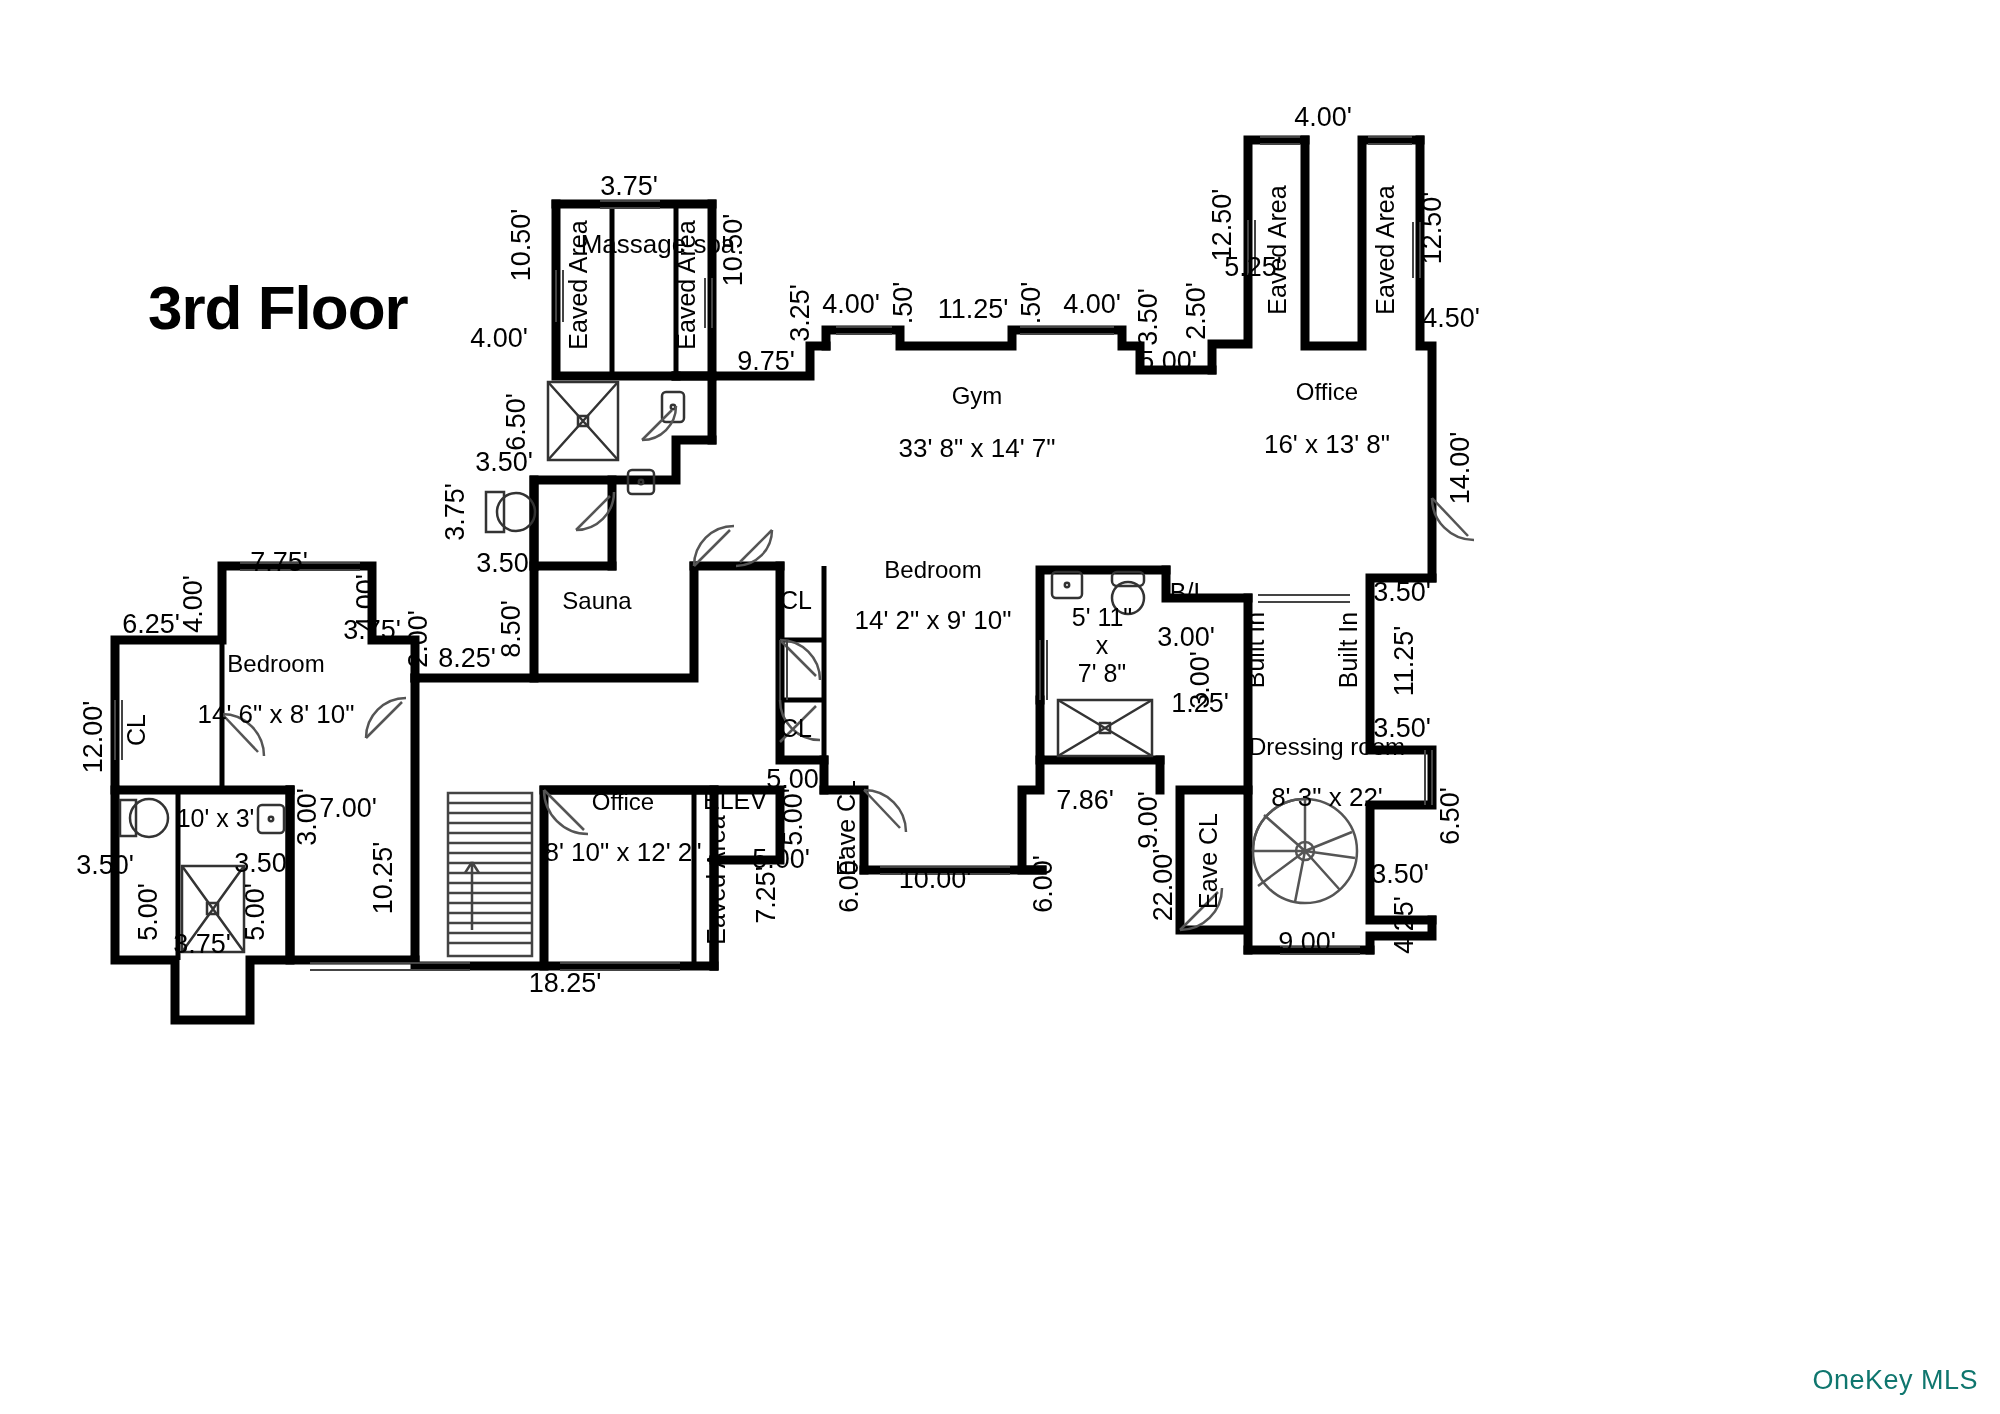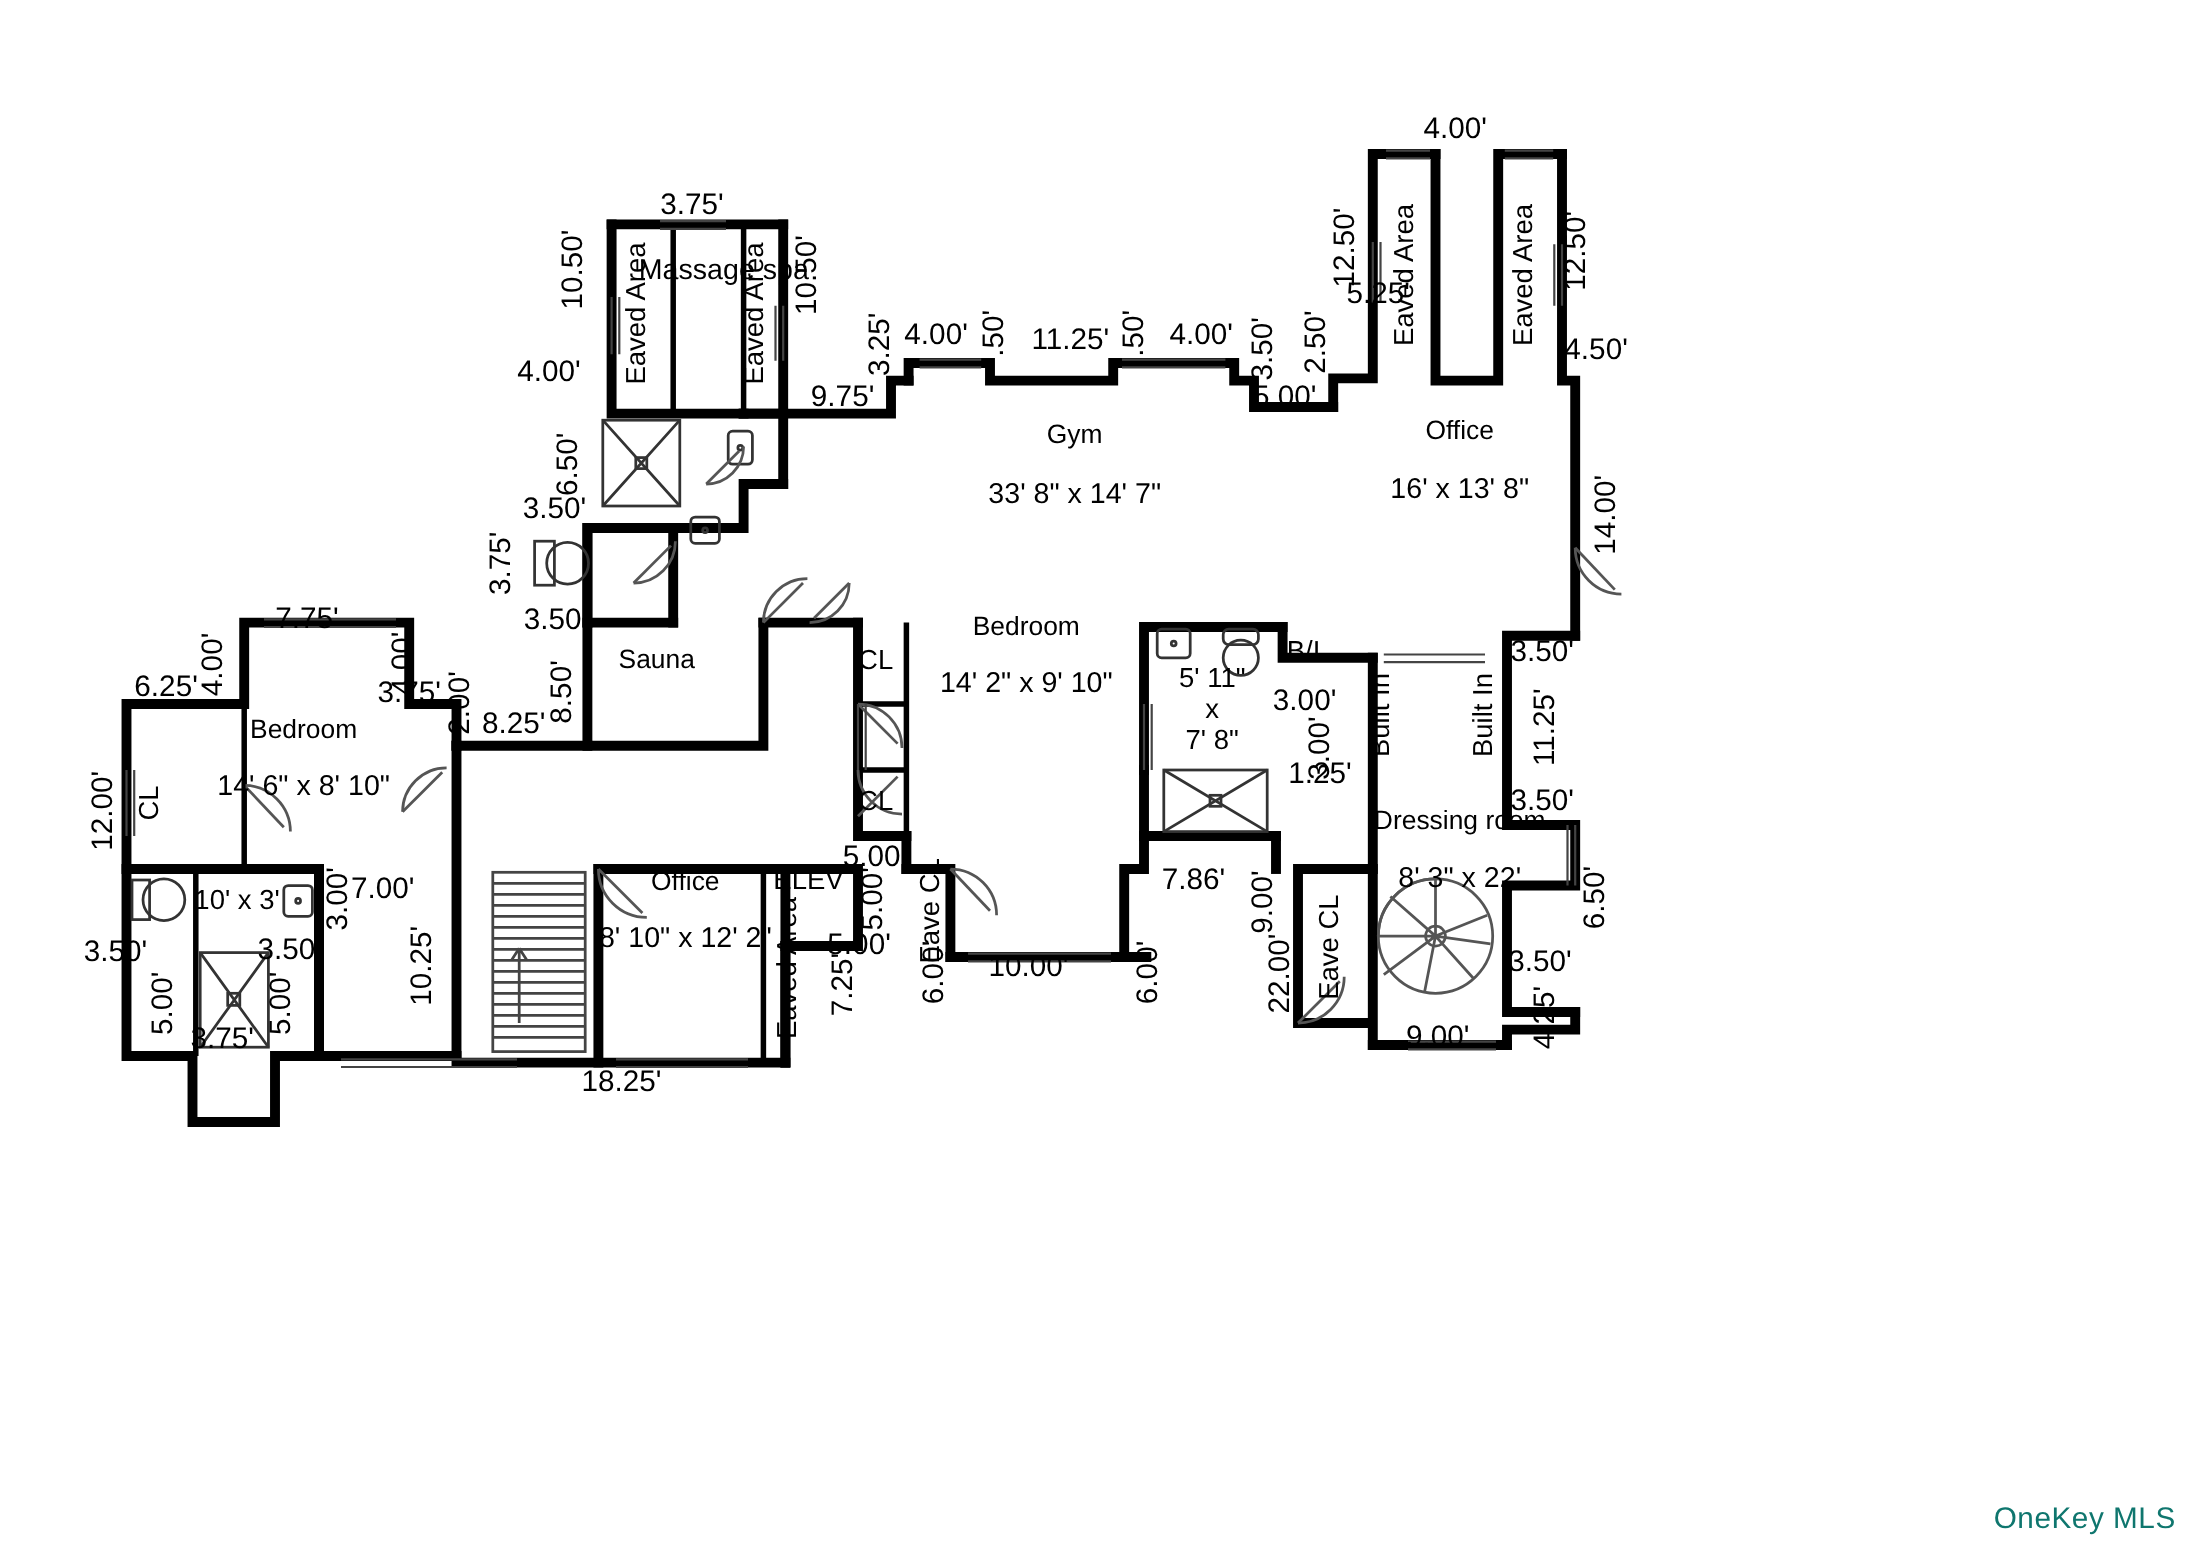--- a/index.html
+++ b/index.html
@@ -184,20 +184,21 @@
       <path d="M310 963 H470 M310 970 H470"></path>
       <path d="M560 963 H680 M560 970 H680"></path>
       <path d="M1280 947 H1360 M1280 954 H1360"></path>
       <path d="M1258 595 H1350 M1258 602 H1350"></path>
       <path d="M780 640 V700 M787 640 V700"></path>
       <path d="M1040 640 V700 M1047 640 V700"></path>
       <path d="M115 700 V760 M122 700 V760"></path>
     </g>
   </svg>
 
+  <div class="title">3rd Floor</div>
   <div class="wm">OneKey MLS</div>
 
   <div class="lbl" style="left:658px;top:245px;">
     <div class="rm-dim">Massage spa</div>
   </div>
   <div class="lbl" style="left:977px;top:423px;">
     <div class="rm-name">Gym</div>
     <div class="rm-dim" style="margin-top:24px">33' 8" x 14' 7"</div>
   </div>
   <div class="lbl" style="left:1327px;top:419px;">

